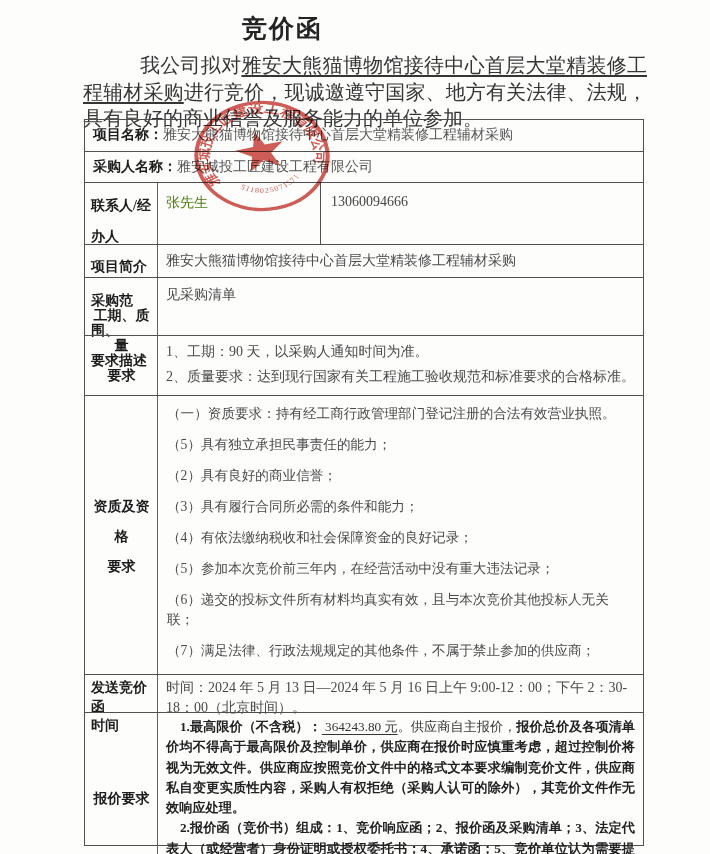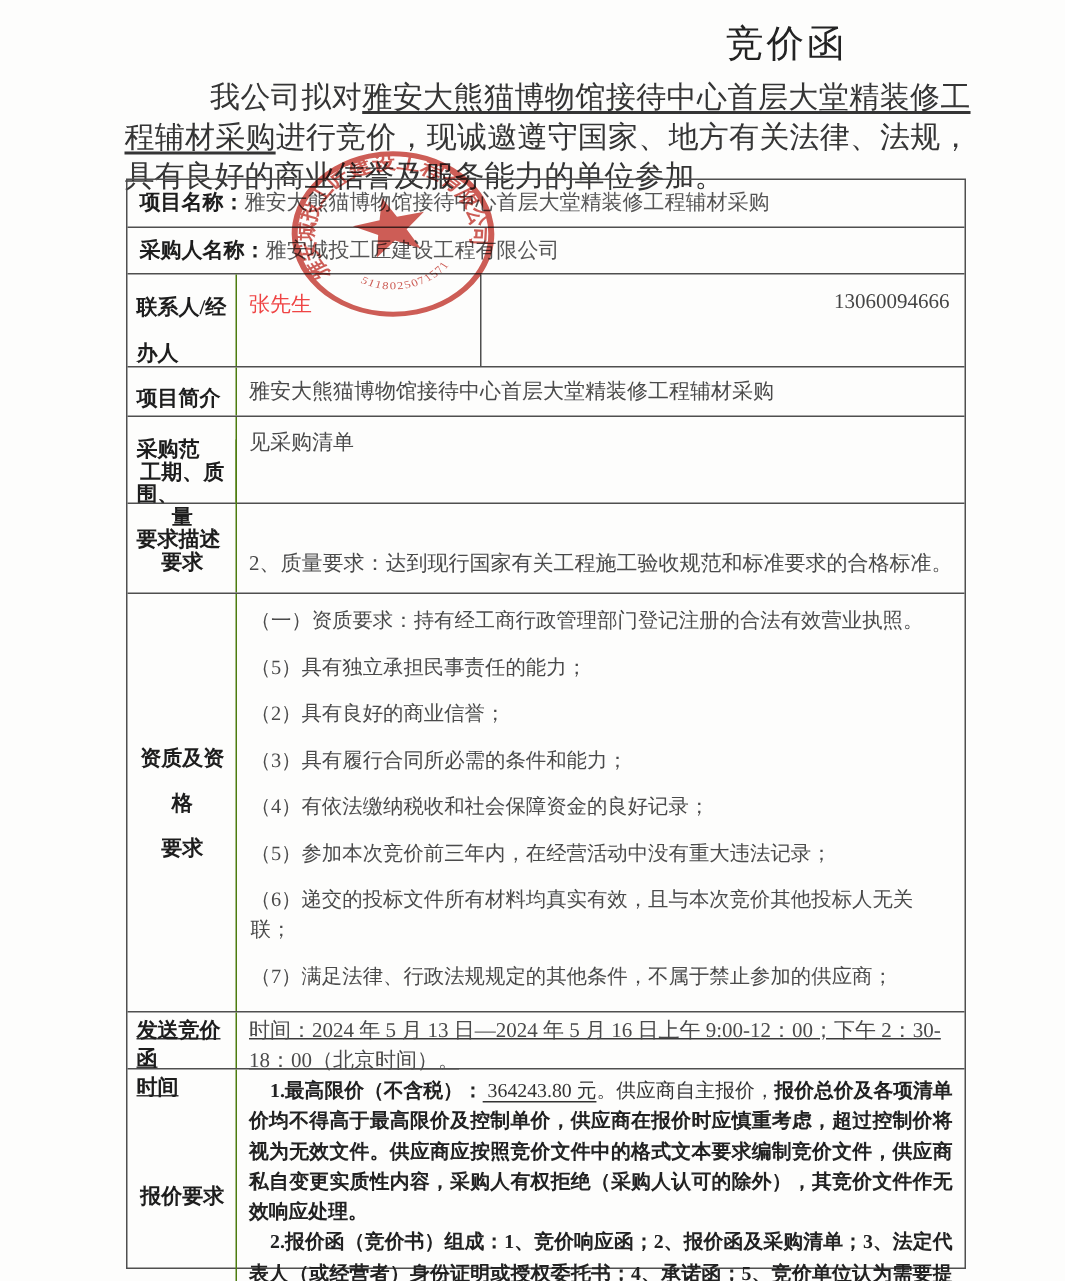--- a/index.html
+++ b/index.html
@@ -5,21 +5,21 @@
   * { margin:0; padding:0; box-sizing:border-box; }
   html,body { background:#e8e8e8; }
   .doc {
     position:relative; width:710px; height:854px;
     background:#fdfdfc; overflow:hidden;
     font-family:"Liberation Serif","DejaVu Serif",serif;
     color:#3c3c3c;
   }
   .title {
     position:absolute; top:12px; left:0; width:565px;
-    text-align:right; font-size:25px; font-weight:normal;
+    text-align:center; font-size:25px; font-weight:bold;
     letter-spacing:2px; color:#232323;
   }
   .intro {
     position:absolute; top:52px; left:83px; width:564px;
     font-size:20px; line-height:26.5px; text-align:justify;
     text-indent:57px; color:#353535;
   }
   .intro .u { text-decoration:underline; text-underline-offset:3px; }
   .btable {
     position:absolute; left:84px; top:119px; width:560px; height:727px;
@@ -34,31 +34,31 @@
     font-weight:bold; color:#1d1d1d; white-space:pre-line;
     padding:8px 5px 4px 6px; line-height:30px;
   }
   .lbl.ac { text-align:center; }
   .lbl.vc { display:flex; align-items:center; justify-content:center; text-align:center; }
   .val { flex:1 1 auto; color:#4a4a4a; }
   .inline-lbl { font-weight:bold; color:#1d1d1d; }
   .r-one { height:31px; } .r-one .cell{ padding-top:6px; }
   .r-two { height:31px; } .r-two .cell{ padding-top:6px; }
   .r-contact { height:62px; }
-  .r-contact .mid { flex:0 0 163px; border-right:1px solid #4f4f4f; padding:11px 8px; color:#ef4444; }
+  .r-contact .mid { flex:0 0 163px; border-right:1px solid #4f4f4f; padding:11px 8px; color:#4d7c0f; }
   .r-contact .mlbl { flex:0 0 92px; border-right:1px solid #4f4f4f; padding:11px 8px; font-weight:bold; color:#1d1d1d; }
-  .r-contact .mval { flex:1 1 auto; padding:11px 10px; color:#444;text-align:right; }
+  .r-contact .mval { flex:1 1 auto; padding:11px 10px; color:#444; }
   .r-contact .lbl { line-height:31px; padding-top:7px; }
   .r-brief { height:33px; } .r-brief .val{ padding-top:7px; } .r-brief .lbl{ padding-top:7px; }
   .r-scope { height:58px; } .r-scope .val{ padding-top:8px; }
   .r-dur { height:60px;align-items:flex-end; } .r-dur .val{ padding-top:6px; line-height:25px; }
   .r-qual { height:279px; }
   .r-qual .val { padding:8px 9px; font-size:13.6px; }
   .r-qual .q-item { line-height:20px; margin-bottom:11px; }
-  .r-send { height:38px;text-decoration:underline; }
+  .r-send { height:38px; }
   .r-send .lbl { line-height:19px; padding-top:3px; }
   .r-send .val { padding-top:3px; line-height:19.5px; }
   .r-quote { flex:1 1 auto; }
   .r-quote .val { padding:4px 8px 2px 8px; font-size:13.2px; line-height:20.3px; text-align:justify; color:#333; }
   .r-quote .val p { text-indent:14px; }
   .b { font-weight:bold; color:#222; }
   .u2 { text-decoration:underline; text-underline-offset:3px; }
   .seal {
     position:absolute; left:186px; top:94px; width:152px; height:124px;
     color:#c43a31; opacity:.82; mix-blend-mode:multiply; pointer-events:none;
@@ -99,20 +99,21 @@
     <div class="trow r-scope">
       <div class="lbl">采购范围、
 要求描述</div>
       <div class="val cell">见采购清单</div>
     </div>
 
     <div class="trow r-dur">
       <div class="lbl ac">工期、质量
 要求</div>
       <div class="val cell">
+        <div>1、工期：90 天，以采购人通知时间为准。</div>
         <div>2、质量要求：达到现行国家有关工程施工验收规范和标准要求的合格标准。</div>
       </div>
     </div>
 
     <div class="trow r-qual">
       <div class="lbl ac vc">资质及资格
 要求</div>
       <div class="val">
         <div class="q-item"><span>（一）资质要求：持有经工商行政管理部门登记注册的合法有效营业执照。</span><span class="b"></span></div>
         <div class="q-item"><span>（5）具有独立承担民事责任的能力；</span></div>

